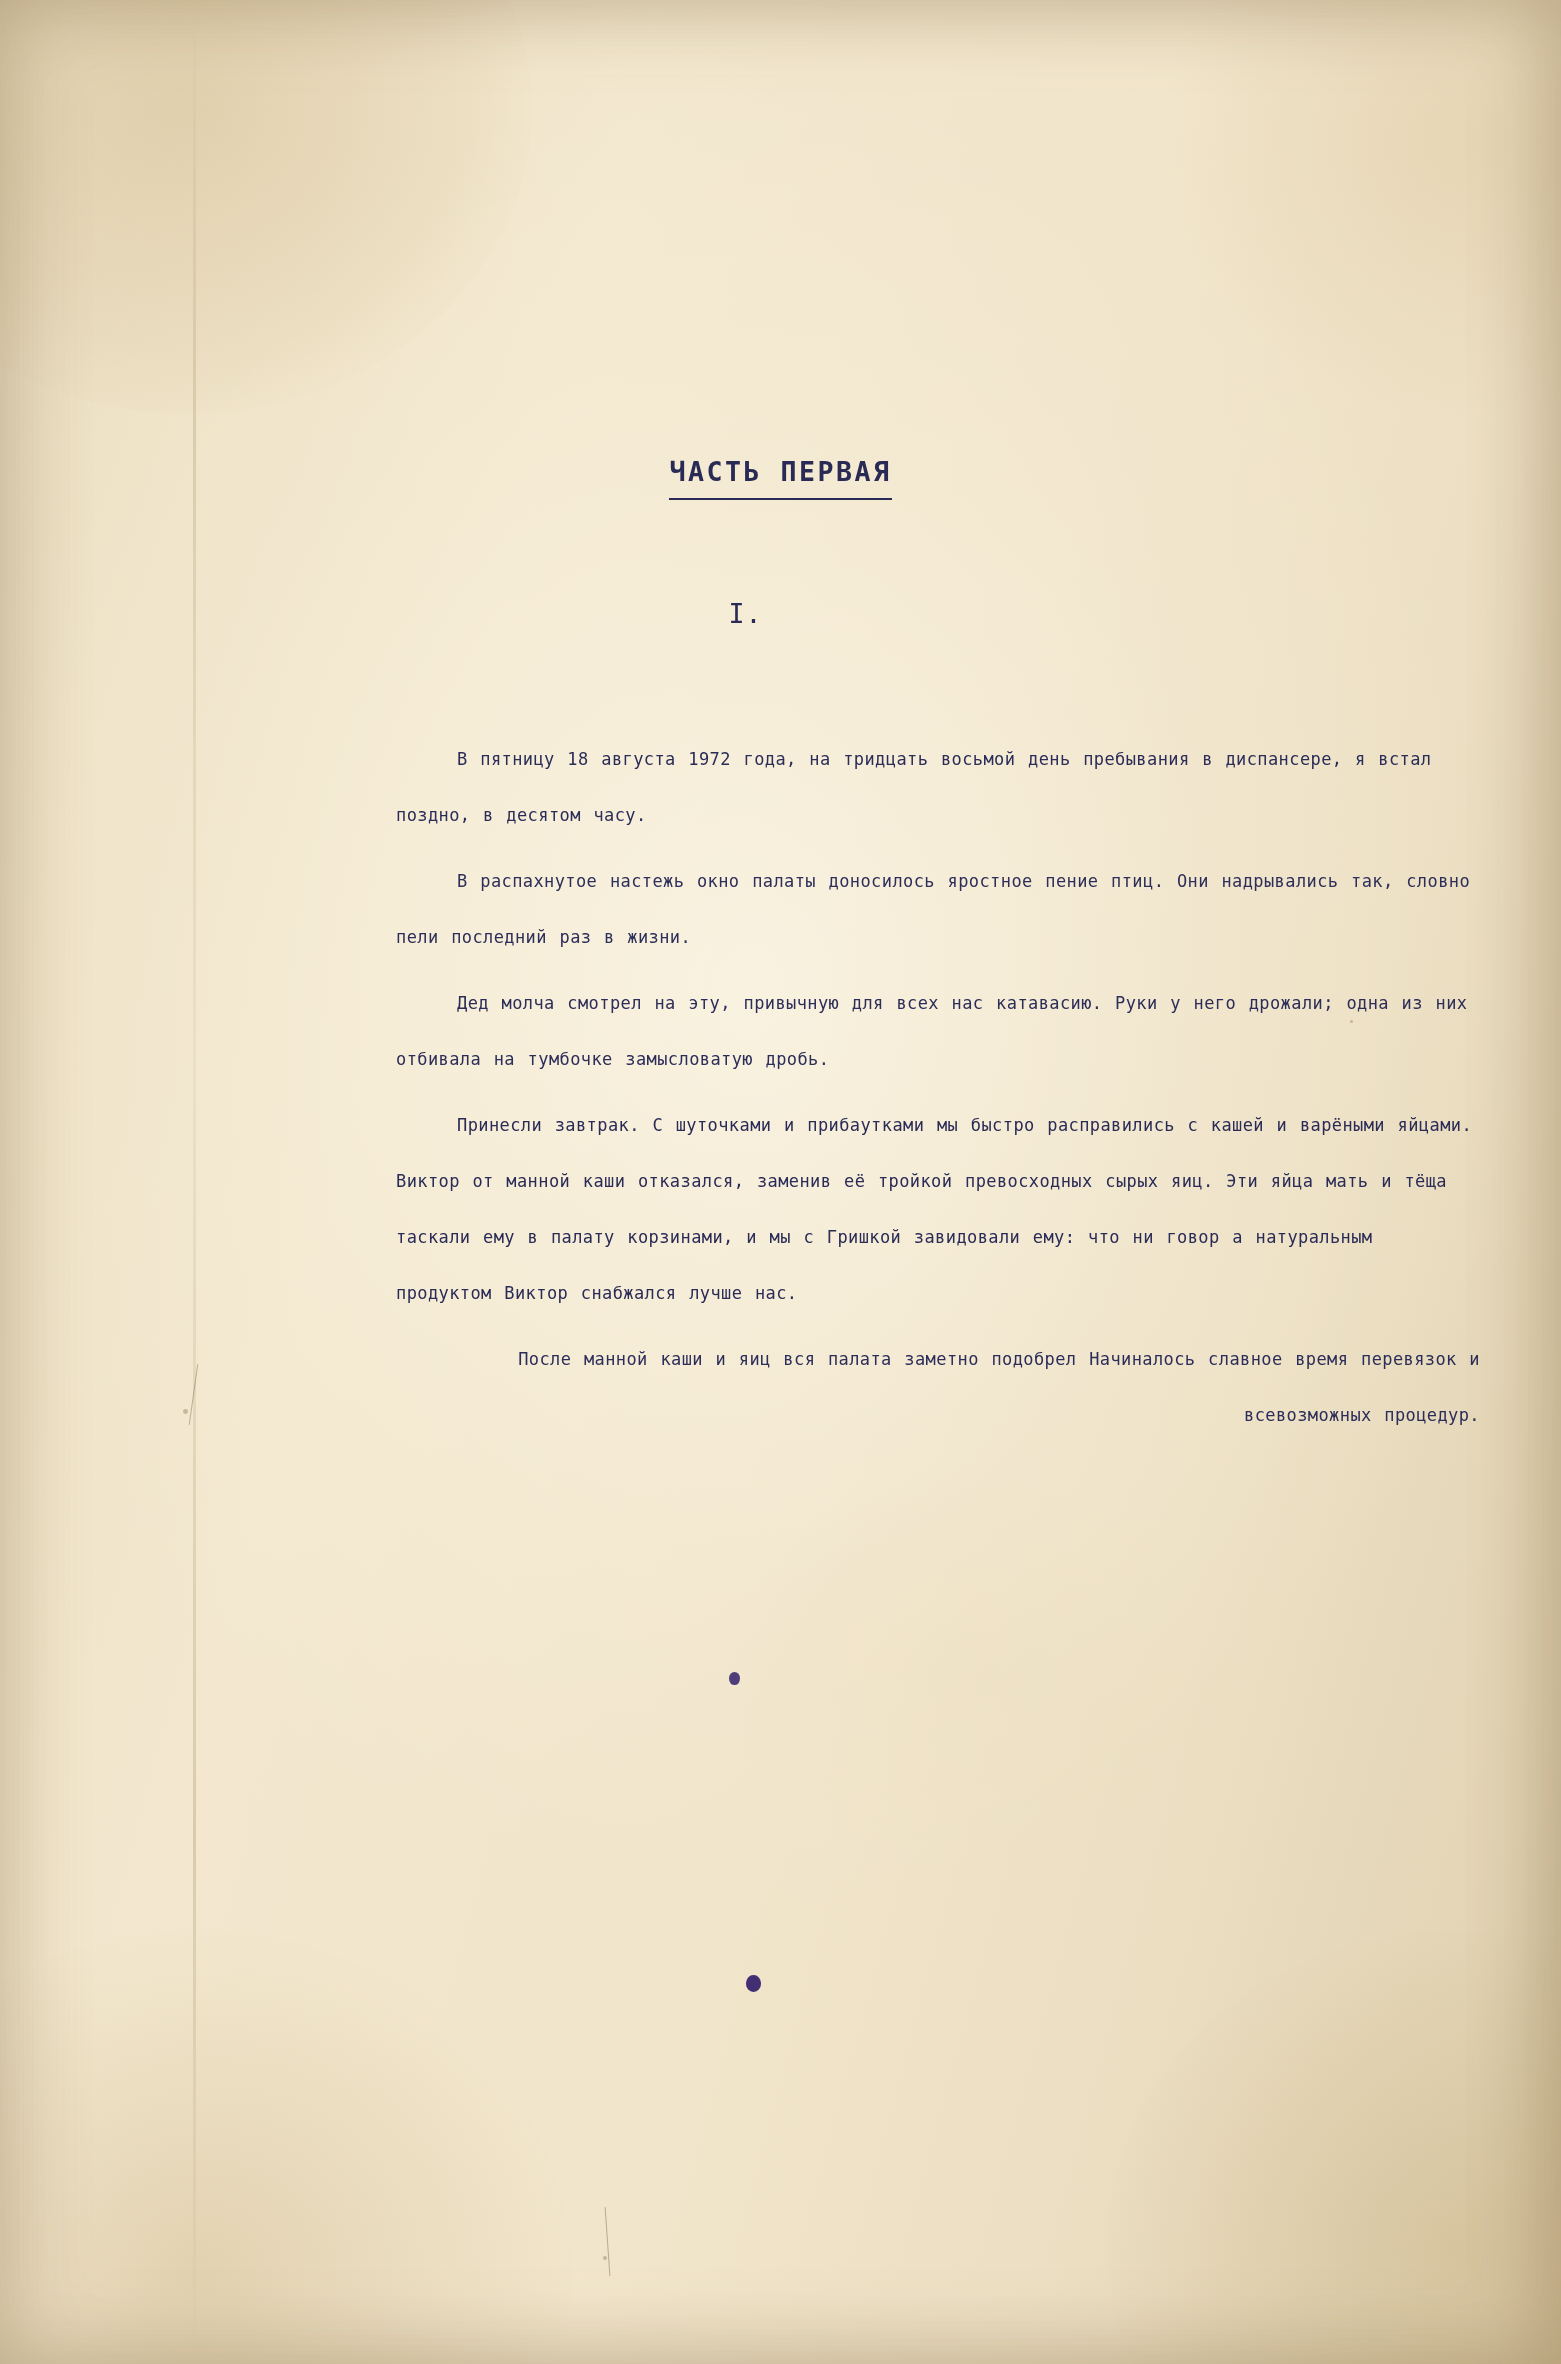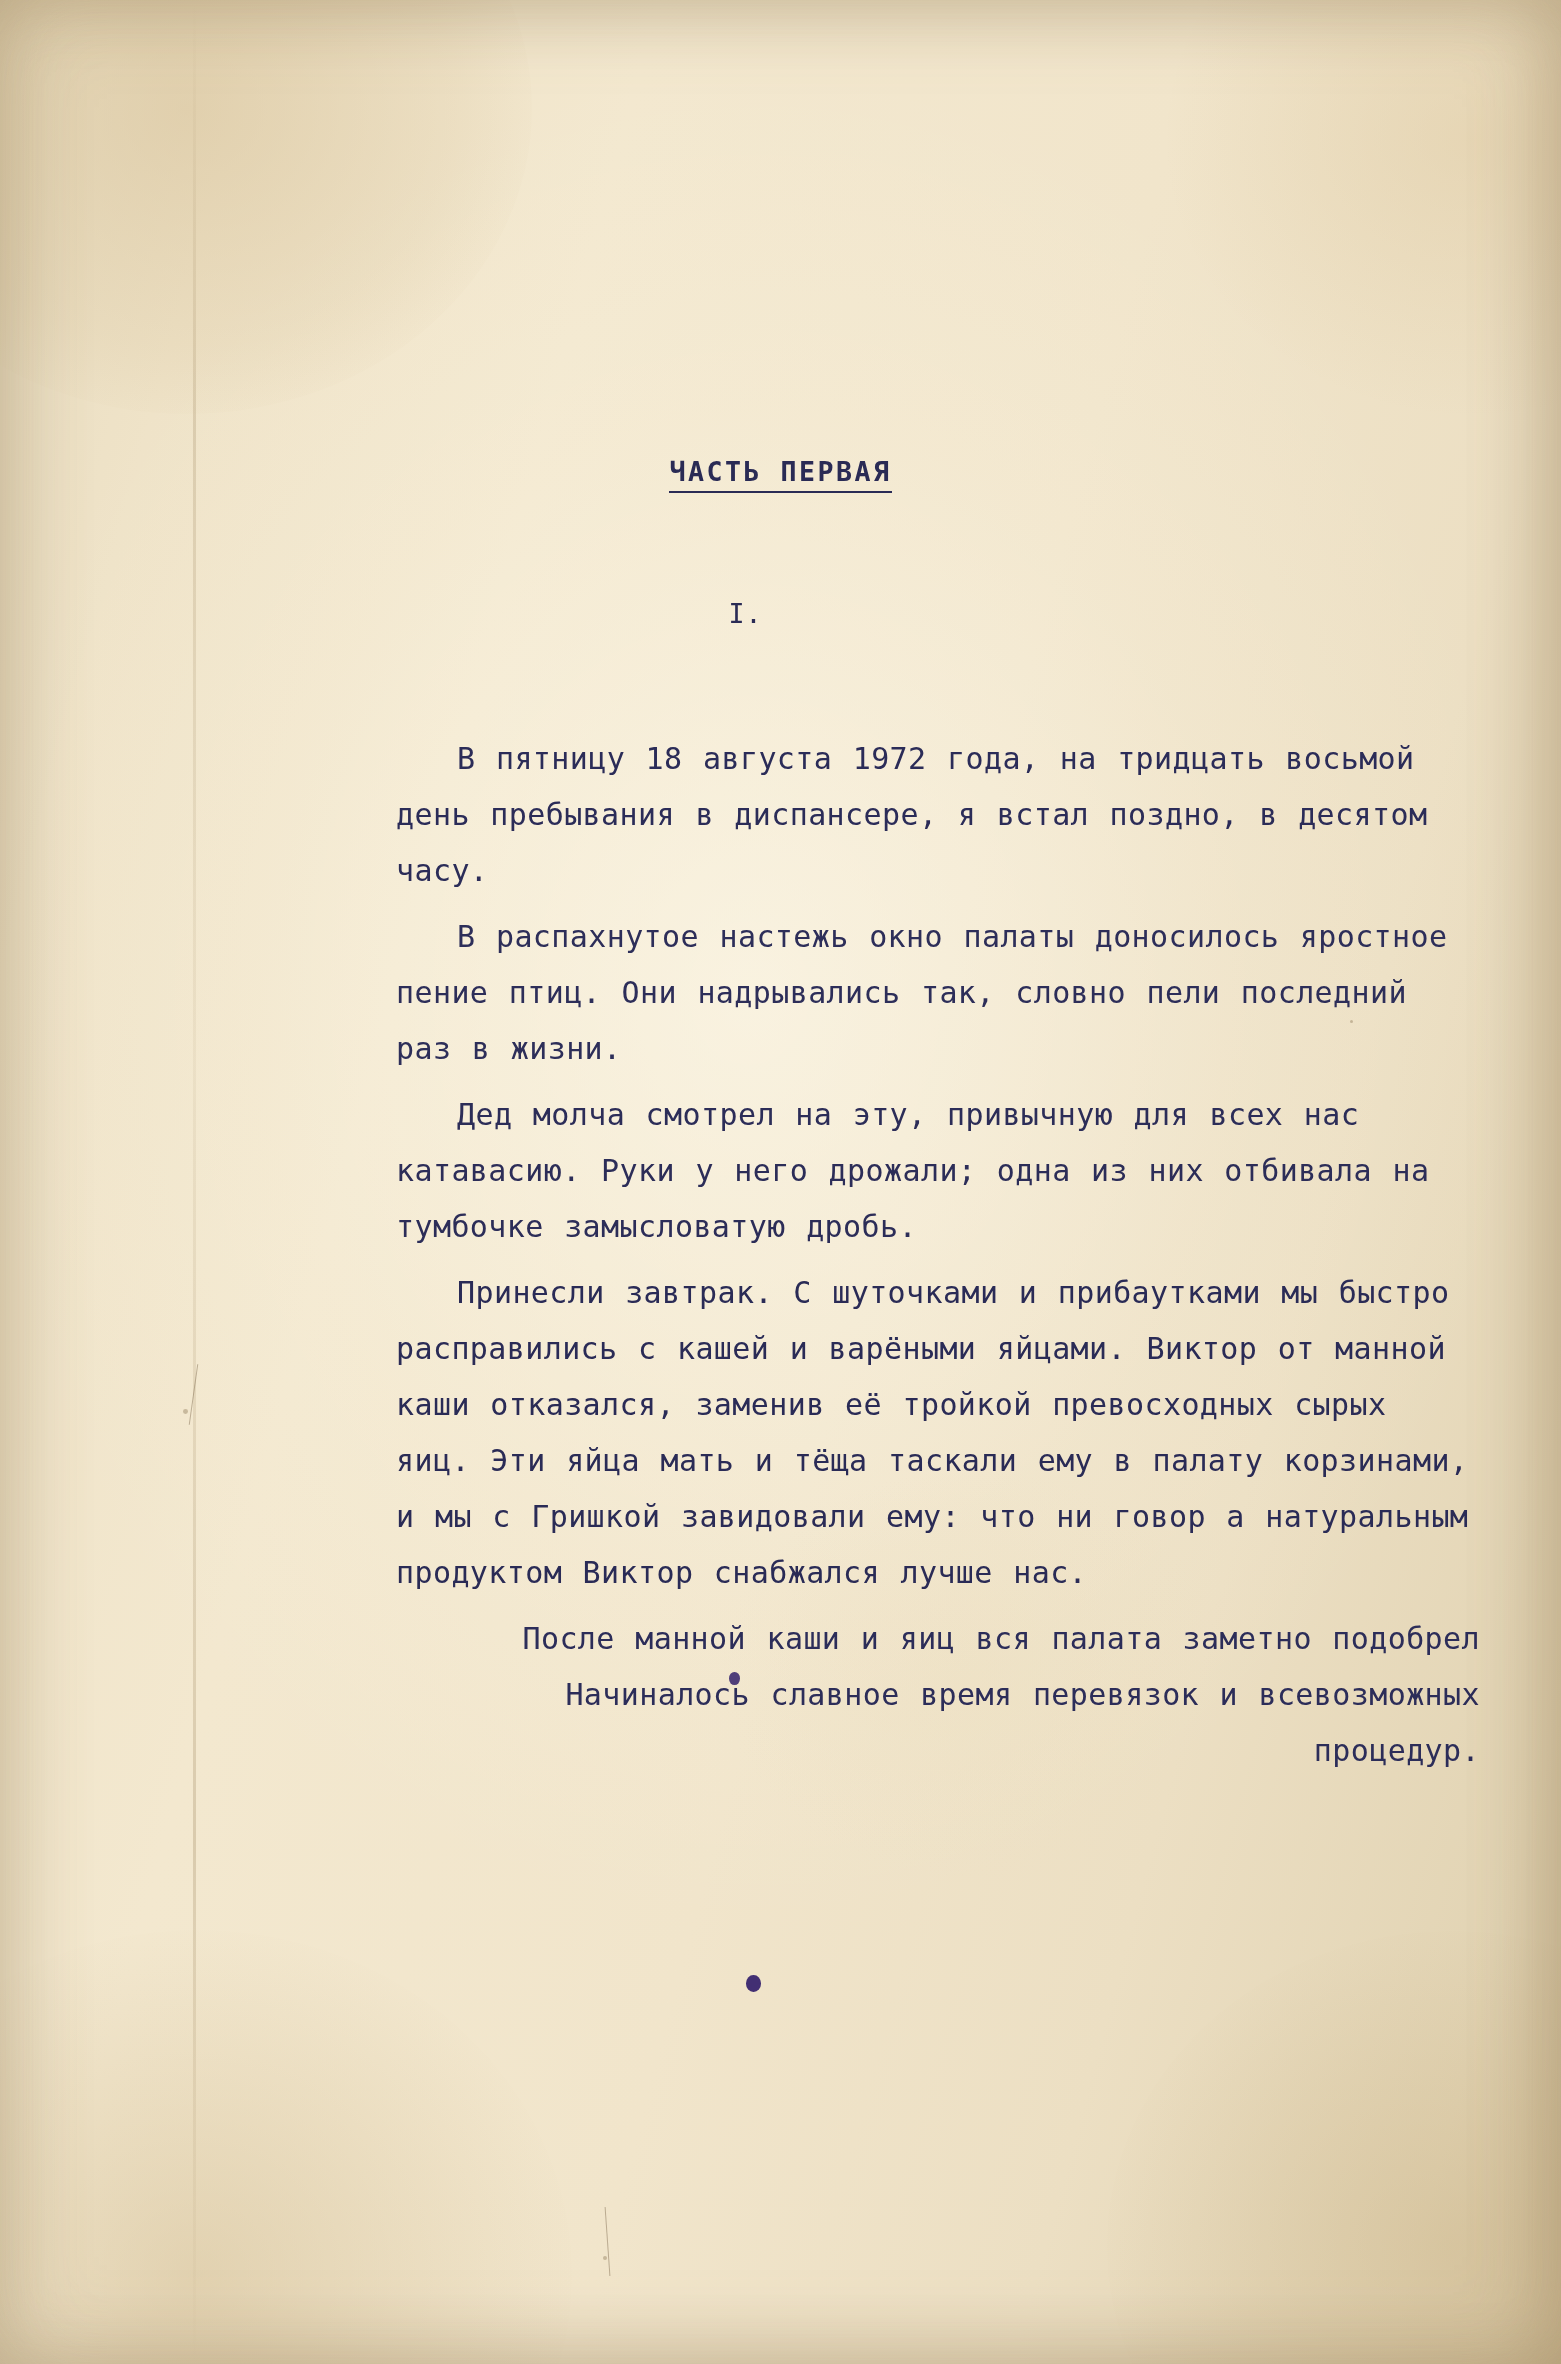--- a/index.html
+++ b/index.html
@@ -92,21 +92,21 @@
     top: 456px;
     width: 100%;
     text-align: center;
     font-size: 26.6px;
     letter-spacing: 2.5px;
     color: #2a2b55;
     font-weight: 700;
   }
   .doc-title span.tu {
     border-bottom: 2px solid #2a2b55;
-    padding-bottom: 4px;
+    padding-bottom: 11px;
   }
 
   .chapter-num {
     position: absolute;
     left: 0;
     top: 598px;
     width: 100%;
     text-align: center;
     font-size: 26.6px;
     color: #2a2b55;
@@ -116,21 +116,21 @@
 
   .body-block {
     position: absolute;
     left: 396px;
     top: 731px;
     width: 1084px;
   }
 
   .para {
     margin: 0 0 9.9px 0;
-    font-size: 30px;
+    font-size: 17px;
     line-height: 56px;
     color: #2b2c58;
     letter-spacing: 0.4px;
     white-space: pre-wrap;
     word-spacing: 2px;
   }
   .para .ind { display: inline-block; width: 61px; }
 
   
   .p1 { color: #2b2c58; }

